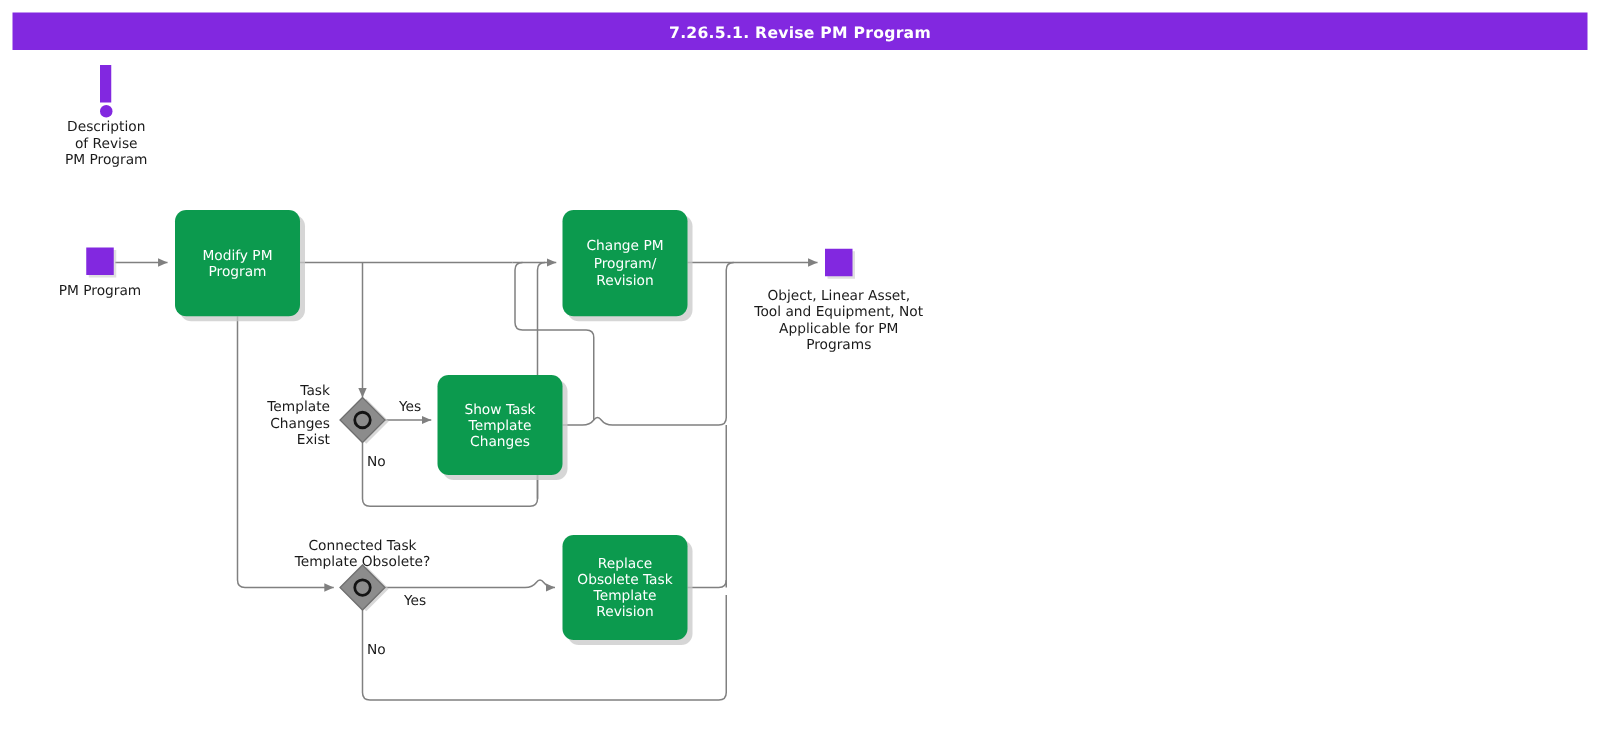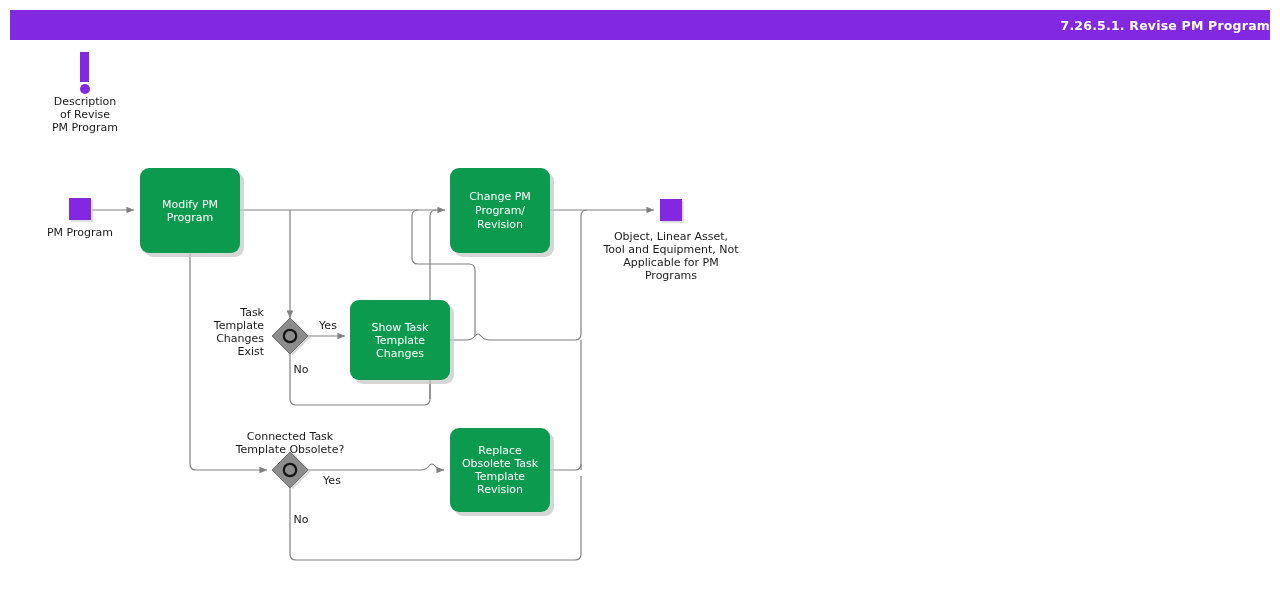--- a/index.html
+++ b/index.html
@@ -19,21 +19,21 @@
     left: 10px;
     top: 10px;
     width: 1260px;
     height: 30px;
     background: #8228e0;
     color: #ffffff;
     font-size: 12.5px;
     font-weight: bold;
     display: flex;
     align-items: center;
-    justify-content: flex-end;
+    justify-content: center;
     letter-spacing: 0.2px;
     font-family: "DejaVu Sans", sans-serif;
   }
   #canvas {
     position: absolute;
     left: 0;
     top: 0;
     width: 1280px;
     height: 590px;
   }

